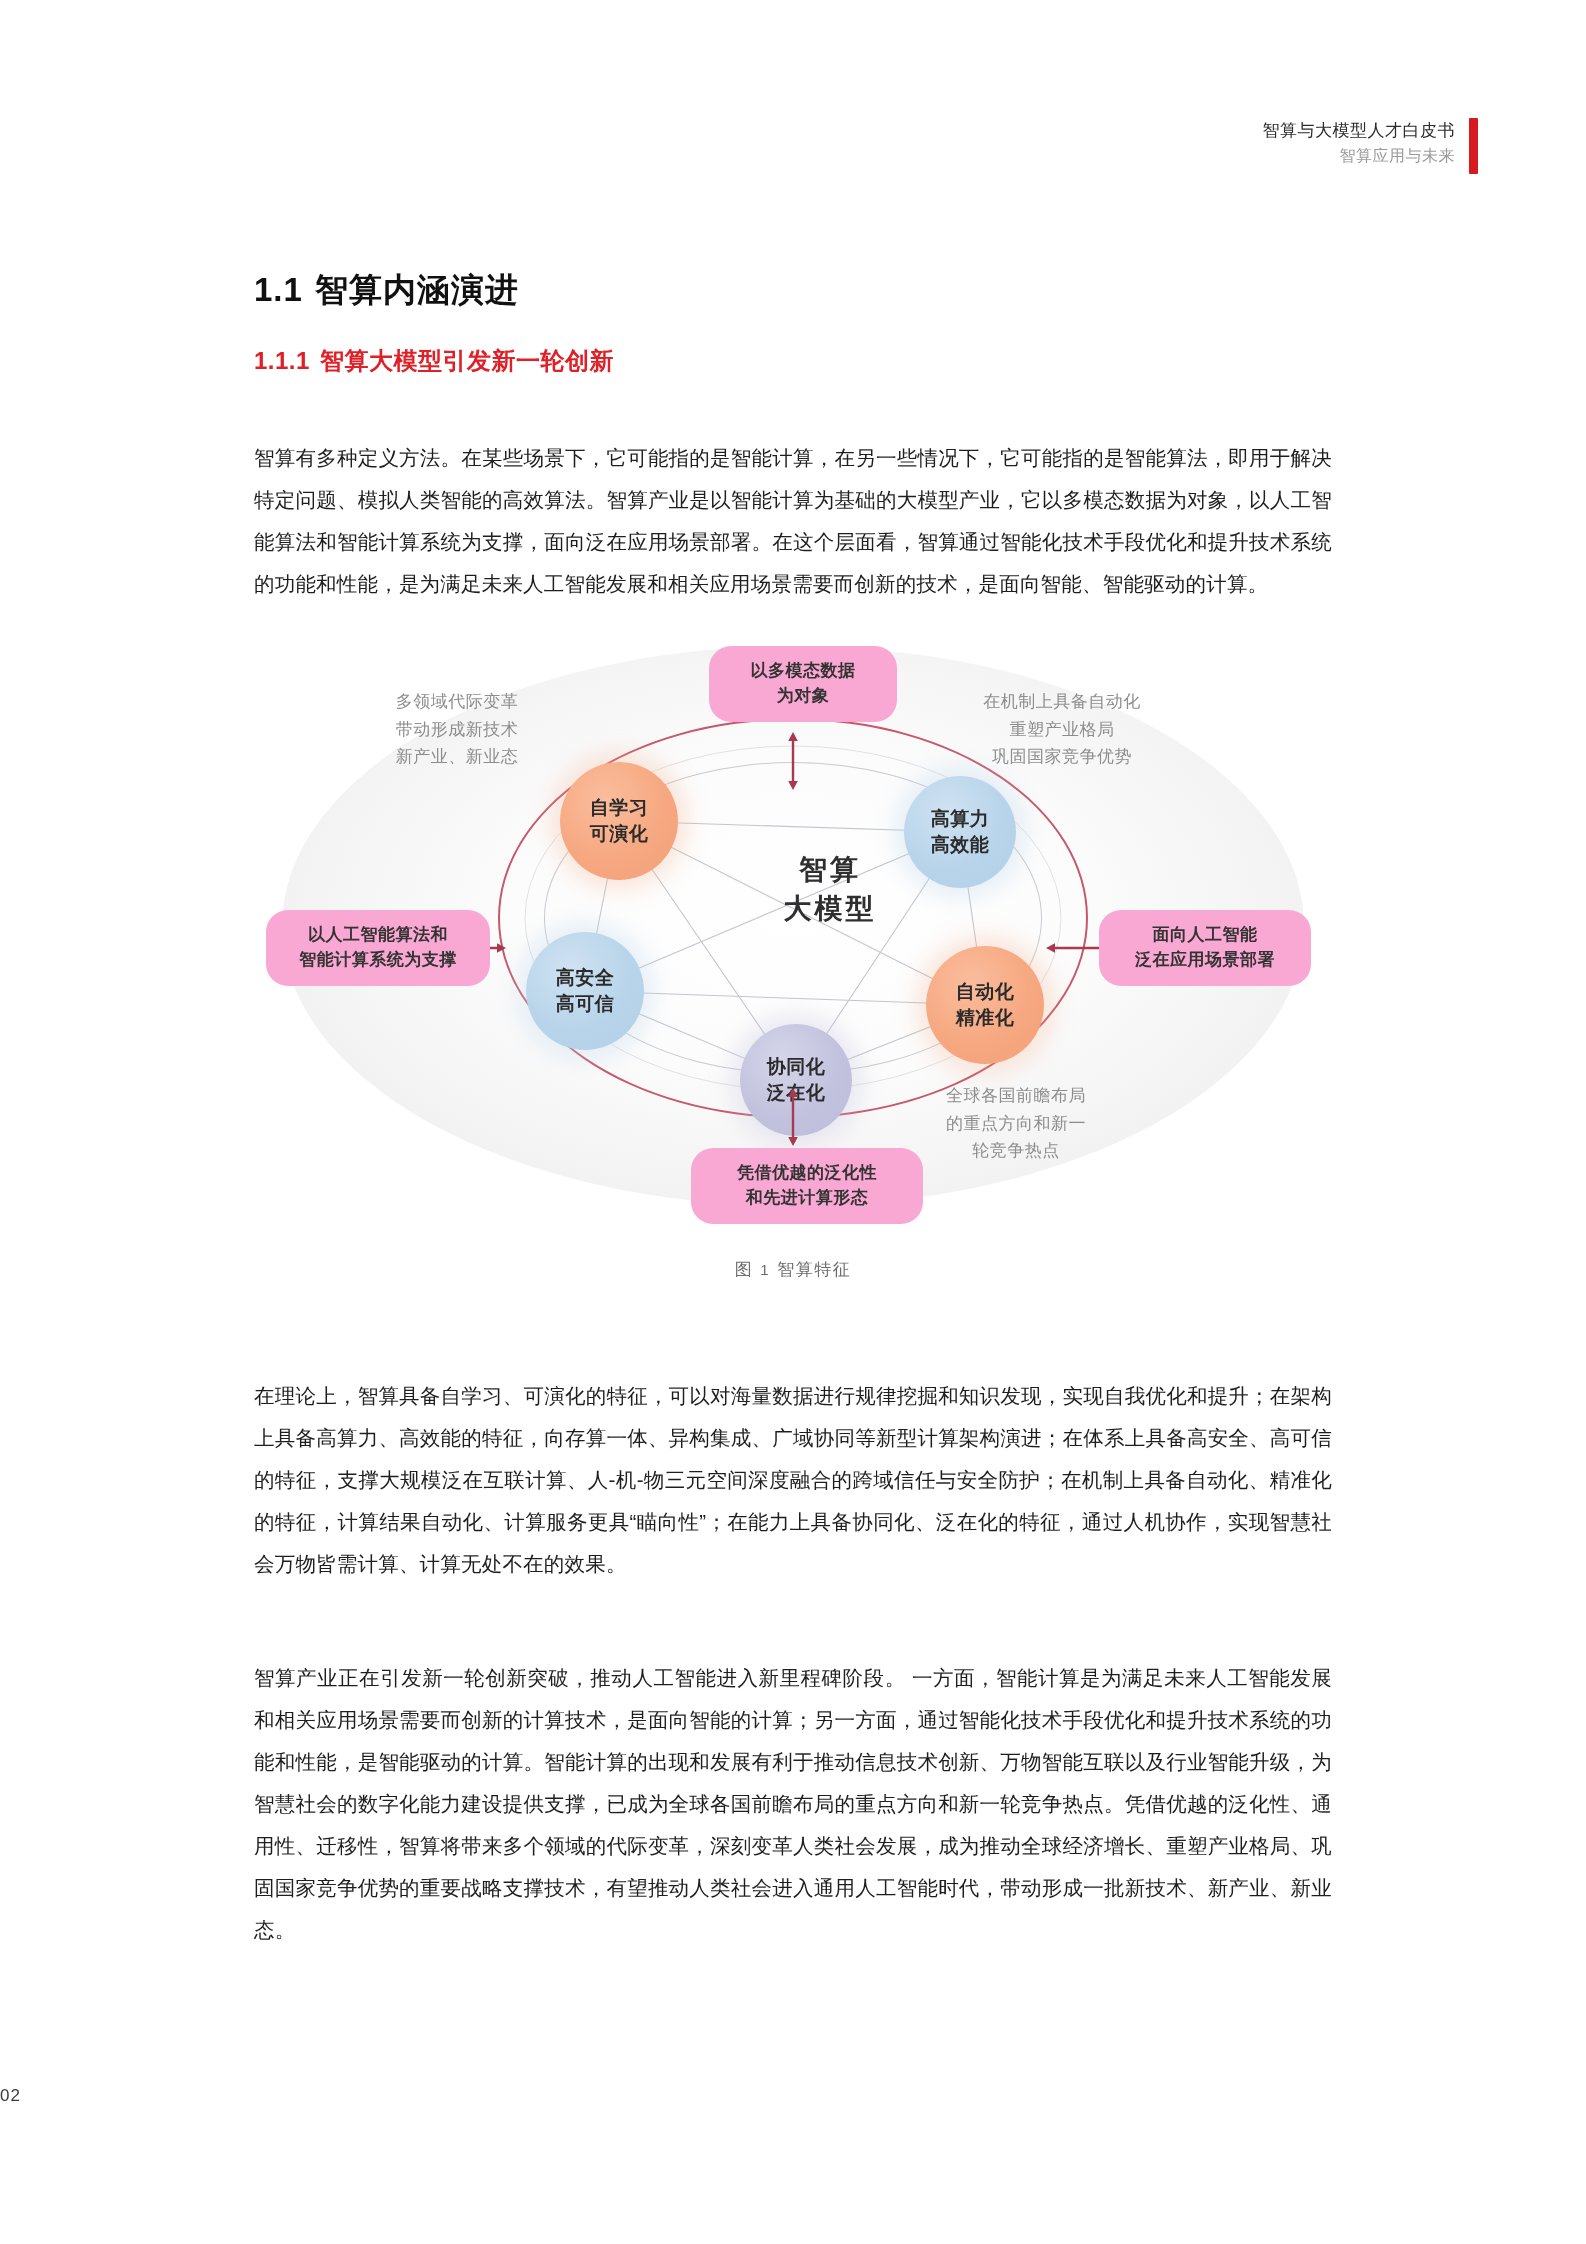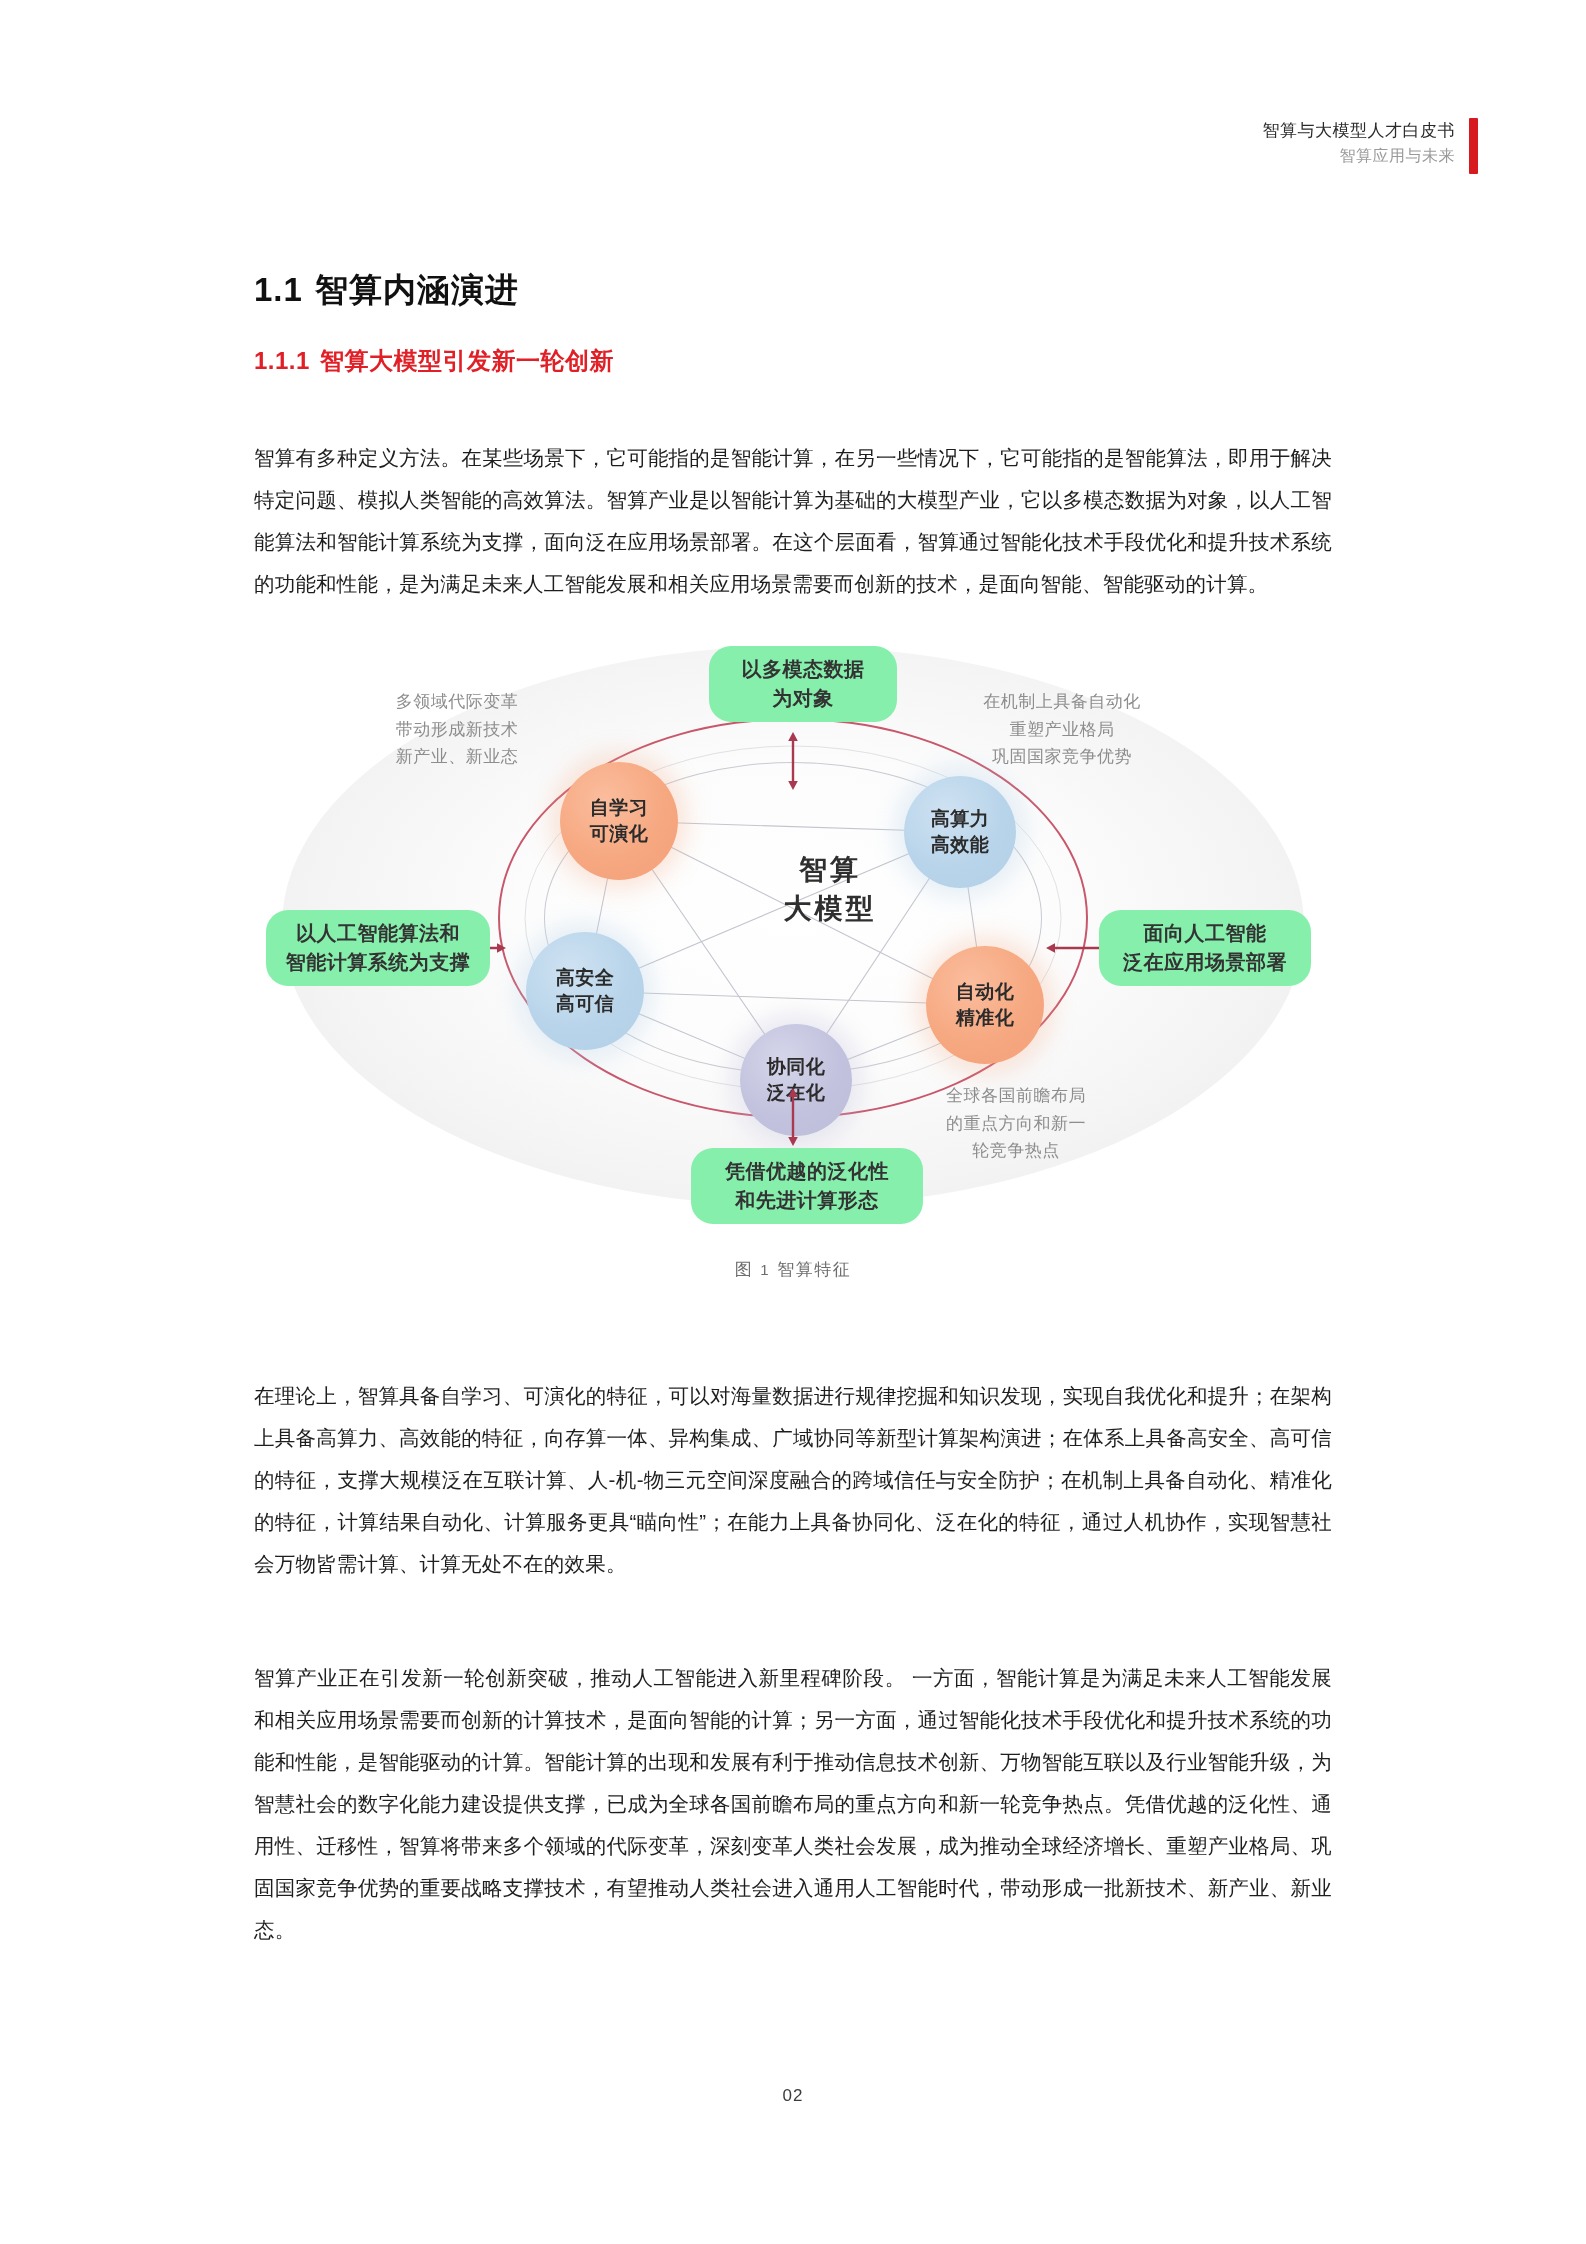--- a/index.html
+++ b/index.html
@@ -189,27 +189,27 @@
     font-weight: bold;
     color: #2f2f2f;
     line-height: 1.38;
     letter-spacing: 3px;
     z-index: 5;
   }
 
   
   .chip {
     position: absolute;
-    background: #86efac;
+    background: #f9a8d4;
     border-radius: 22px;
     display: flex;
     flex-direction: column;
     align-items: center;
     justify-content: center;
-    font-size: 20px;
+    font-size: 17px;
     font-weight: bold;
     color: #333333;
     line-height: 1.45;
     letter-spacing: 0.5px;
     text-align: center;
     z-index: 8;
     padding: 19px 18px;
     box-sizing: border-box;
   }
   #chip-top    { left: 455px; top: 10px;  width: 188px; height: 76px; }
@@ -390,13 +390,13 @@
 
 </div>
 
 <div class="figure-caption">
   <span>图</span><span class="cap-num">1</span><span>智算特征</span>
 </div>
 
 <p class="para" id="para-theory">在理论上，智算具备自学习、可演化的特征，可以对海量数据进行规律挖掘和知识发现，实现自我优化和提升；在架构上具备高算力、高效能的特征，向存算一体、异构集成、广域协同等新型计算架构演进；在体系上具备高安全、高可信的特征，支撑大规模泛在互联计算、人-机-物三元空间深度融合的跨域信任与安全防护；在机制上具备自动化、精准化的特征，计算结果自动化、计算服务更具“瞄向性”；在能力上具备协同化、泛在化的特征，通过人机协作，实现智慧社会万物皆需计算、计算无处不在的效果。</p>
 <p class="para" id="para-industry">智算产业正在引发新一轮创新突破，推动人工智能进入新里程碑阶段。 一方面，智能计算是为满足未来人工智能发展和相关应用场景需要而创新的计算技术，是面向智能的计算；另一方面，通过智能化技术手段优化和提升技术系统的功能和性能，是智能驱动的计算。智能计算的出现和发展有利于推动信息技术创新、万物智能互联以及行业智能升级，为智慧社会的数字化能力建设提供支撑，已成为全球各国前瞻布局的重点方向和新一轮竞争热点。凭借优越的泛化性、通用性、迁移性，智算将带来多个领域的代际变革，深刻变革人类社会发展，成为推动全球经济增长、重塑产业格局、巩固国家竞争优势的重要战略支撑技术，有望推动人类社会进入通用人工智能时代，带动形成一批新技术、新产业、新业态。</p>
 
-<div style="position:absolute; left:0; top:2086px; width:1586px; text-align:center; font-size:17px; color:#3b3b3b; letter-spacing:1px;">02</div>
+<div style="position:absolute; left:0; top:2086px; width:1586px; font-size:17px; color:#3b3b3b; letter-spacing:1px;">02</div>
 
 </body></html>

